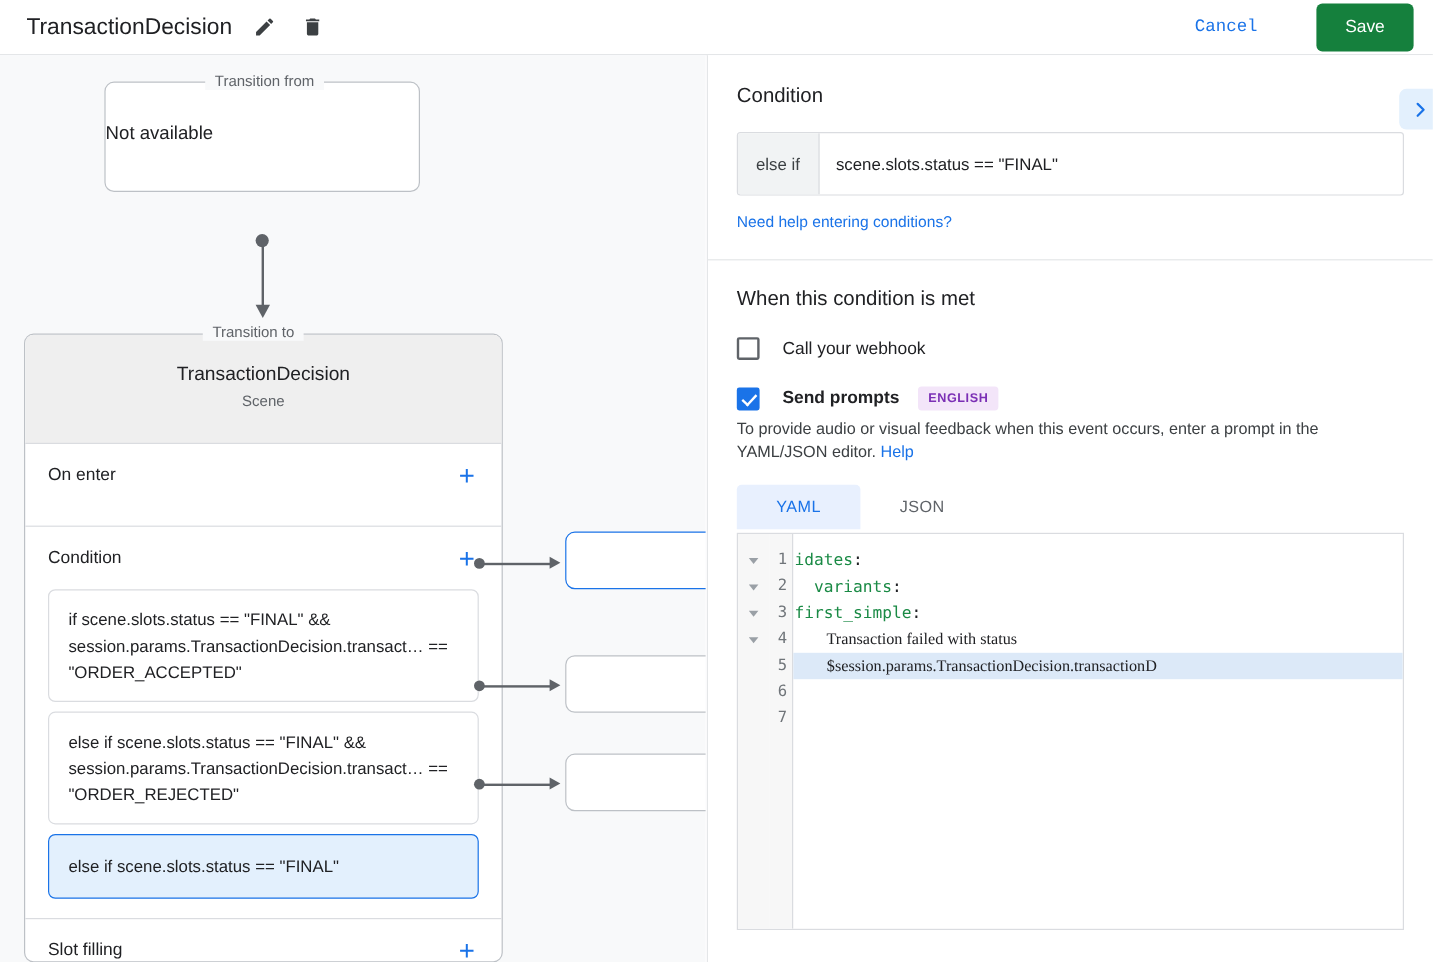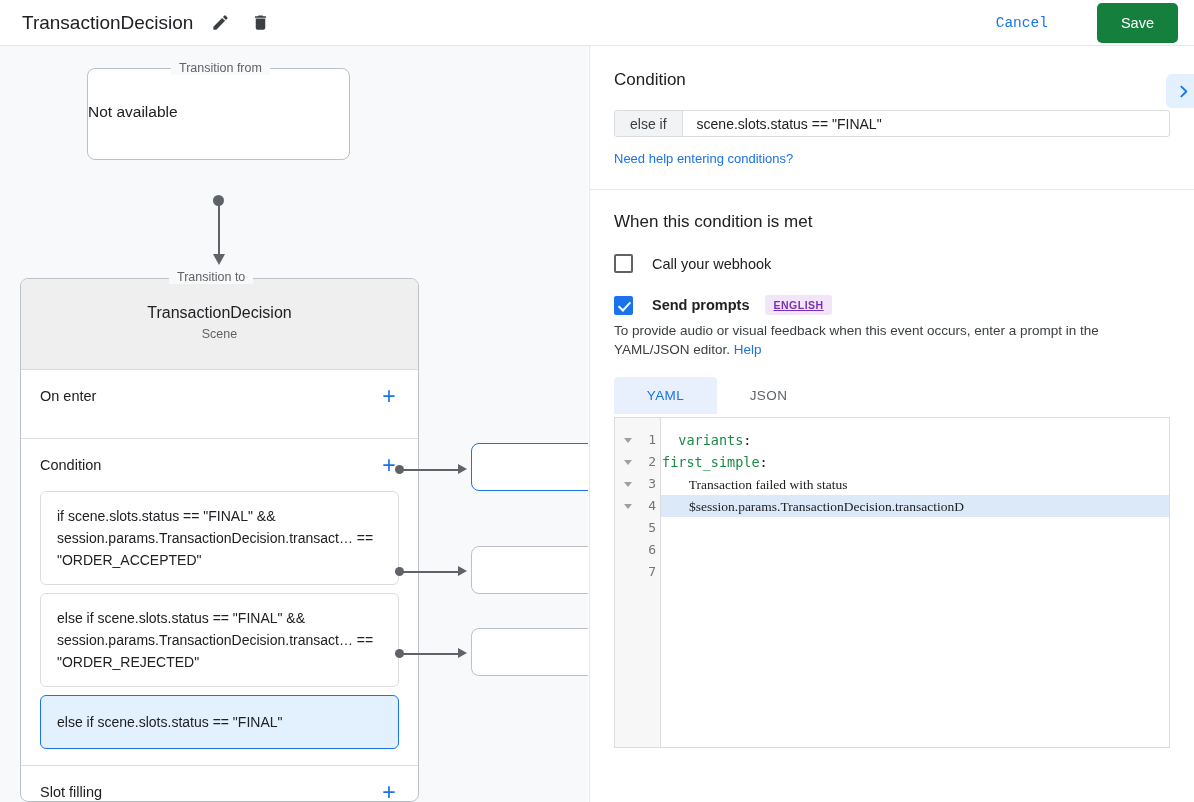--- a/index.html
+++ b/index.html
@@ -202,21 +202,21 @@
     width: 34px; height: 34px;
     border-radius: 6px;
     background: #e3f0fd;
     display: flex; align-items: center; justify-content: center;
     cursor: pointer;
   }
   #condition-input-wrap {
     display: flex; align-items: stretch;
     border: 1px solid #dadce0;
     border-radius: 3px;
-    height: 27px;
+    height: 53px;
     background: #ffffff;
     overflow: hidden;
   }
   #condition-prefix {
     background: #f1f3f4;
     border-right: 1px solid #dadce0;
     display: flex; align-items: center;
     padding: 0 15px;
     font-size: 14px; color: #3c4043;
     white-space: nowrap;
@@ -268,21 +268,20 @@
   .check-label.bold { font-weight: 700; }
   #lang-badge {
     margin-left: 16px;
     background: #f3e5f9;
     color: #7b2fb5;
     font-size: 10.5px;
     font-weight: 700;
     letter-spacing: 0.5px;
     padding: 4px 8px;
     border-radius: 3px;
-    text-decoration: underline;
   }
   #prompt-desc {
     font-size: 13.5px; color: #3c4043;
     line-height: 19px;
     margin-top: -10px;
     margin-bottom: 18px;
     max-width: 556px;
   }
   #prompt-desc a { color: #1a73e8; text-decoration: none; cursor: pointer; }
 
@@ -512,20 +511,21 @@
       <div id="line-gutter">
           <div class="line-no">1</div>
           <div class="line-no">2</div>
           <div class="line-no">3</div>
           <div class="line-no">4</div>
           <div class="line-no">5</div>
           <div class="line-no">6</div>
           <div class="line-no">7</div>
         </div>
       <div id="code-area">
+          <div class="code-line"><span class="tok-key">idates</span><span class="tok-punct">:</span></div>
           <div class="code-line"><span class="tok-key">  variants</span><span class="tok-punct">:</span></div>
           <div class="code-line"><span class="tok-key">first_simple</span><span class="tok-punct">:</span></div>
           <div class="code-line"><span class="tok-plain">        Transaction failed with status</span></div>
           <div class="code-line hl"><span class="tok-plain">        $session.params.TransactionDecision.transactionD</span></div>
           <div class="code-line"><span class="tok-plain"></span></div>
         </div>
     </div>
   </div>
 </div>
 

